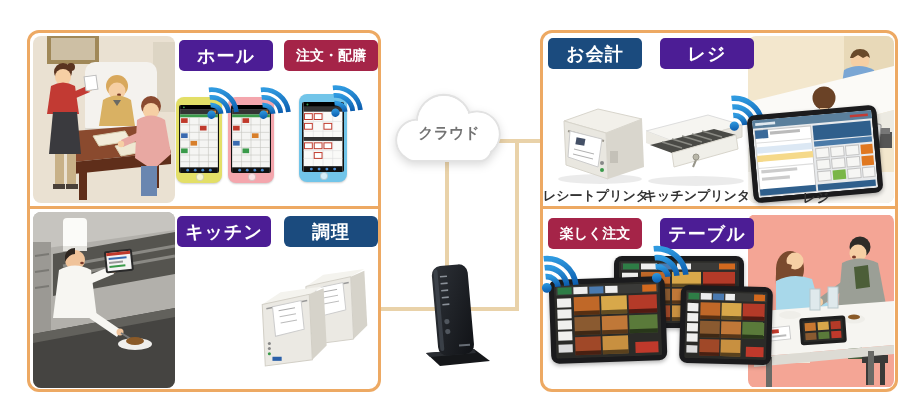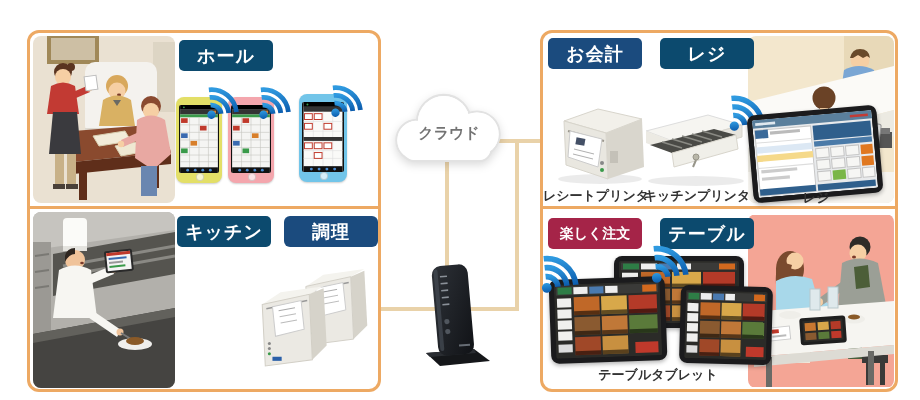--- a/index.html
+++ b/index.html
@@ -6,21 +6,21 @@
   #canvas{position:relative;width:920px;height:400px;background:#fff;overflow:hidden;
           font-family:"DejaVu Sans","Liberation Sans",sans-serif;}
   .line{position:absolute;background:#e9d2a9;}
   .panel{position:absolute;background:#fff;border:3px solid #eda963;border-radius:12px;box-sizing:border-box;}
   .divider{position:absolute;height:3px;background:#eda963;}
   .scene{position:absolute;border-radius:8px;overflow:hidden;}
   .scene svg{display:block;}
   .tag{position:absolute;width:94px;height:31px;border-radius:5px;display:flex;align-items:center;justify-content:center;
        color:#fff;font-weight:bold;font-size:18px;letter-spacing:1px;box-sizing:border-box;}
   .tag.small{font-size:14px;letter-spacing:0;}
-  .tag.orange{background:#0c4a6e;}
+  .tag.orange{background:#4c1d95;}
   .tag.crimson{background:#a52448;}
   .tag.navy{background:#1b4b7e;}
   .dev-label{position:absolute;text-align:center;font-size:13px;font-weight:bold;color:#333;}
   .wifi{position:absolute;transform:rotate(-6deg);}
   .phone{position:absolute;border-radius:8px;padding:8px 3px 10px;box-sizing:border-box;box-shadow:0 1px 2px rgba(0,0,0,.2);}
   .phone .screen{width:100%;height:100%;background:#111;border-radius:2px;overflow:hidden;}
   .phone .home{position:absolute;bottom:2px;left:50%;width:6px;height:6px;margin-left:-3px;border-radius:50%;
                background:rgba(255,255,255,.7);border:1px solid rgba(0,0,0,.15);}
   .tablet{position:absolute;background:#1b1b1d;border-radius:8px;padding:5px;box-sizing:border-box;
           box-shadow:0 2px 4px rgba(0,0,0,.3);}
@@ -82,20 +82,21 @@
       <circle cx="118" cy="70" r="10" fill="#8a4a30"></circle>
       <circle cx="118" cy="75" r="8" fill="#f6cfa4"></circle>
       <path d="M104,84 q14,-9 28,0 l6,34 l-18,16 l-18,-12 z" fill="#e8a8a2"></path>
       <polygon points="106,96 88,104 90,111 108,103" fill="#e8a8a2"></polygon>
       <circle cx="88" cy="108" r="3.2" fill="#f6cfa4"></circle>
       <rect x="108" y="130" width="16" height="30" fill="#6a86b0"></rect>
     </svg>
   </div>
 
   <div class="tag orange" style="left:179px;top:40px;">ホール</div>
+  <div class="tag crimson small" style="left:284px;top:40px;">注文・配膳</div>
 
   <div class="phone" style="left:176px;top:97px;width:46px;height:86px;background:#e3df67;">
     <div class="screen">
       <svg width="40" height="68" viewBox="0 0 40 72">
         <rect width="40" height="72" fill="#f5f5f3"></rect>
         <rect width="40" height="5" fill="#000"></rect>
           <circle cx="4" cy="2.5" r="1" fill="#3a9a4a"></circle>
         <rect y="5" width="40" height="5" fill="#333"></rect>
           <rect x="31" y="6" width="7" height="3" fill="#d87f2a"></rect>
         <rect y="10" width="40" height="3" fill="#3a9a4a"></rect>
@@ -679,15 +680,14 @@
     <svg width="42" height="42" viewBox="0 0 56 56">
       <g stroke="url(#wg1)" stroke-width="7.5" fill="none">
         <path d="M10 31 A15 15 0 0 1 25 46"></path>
           <path d="M10 19 A27 27 0 0 1 37 46"></path>
           <path d="M10 7 A39 39 0 0 1 49 46"></path>
       </g>
         <circle cx="10" cy="46" r="6.5" fill="url(#wg1)"></circle>
     </svg>
   </div>
 
-  <div class="dev-label" style="left:568px;top:366px;width:180px;">テーブルタブレット</div>
 
 </div>
 
 </body></html>

